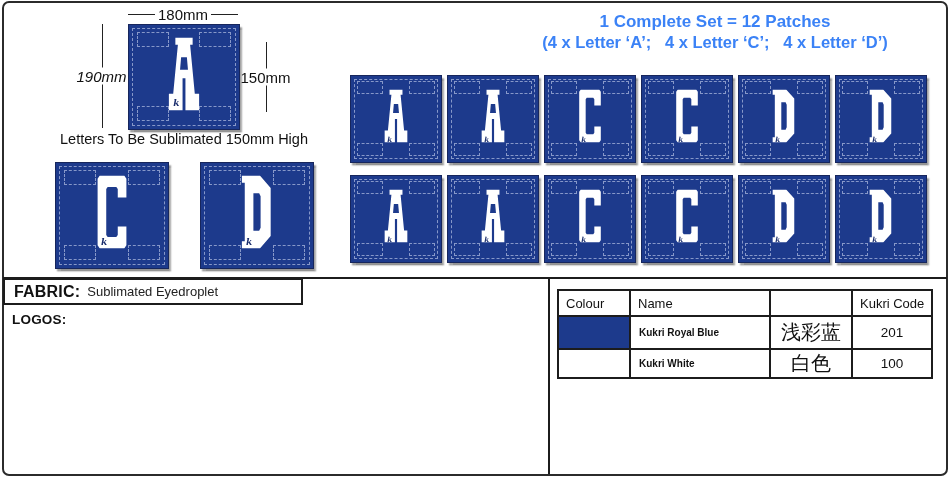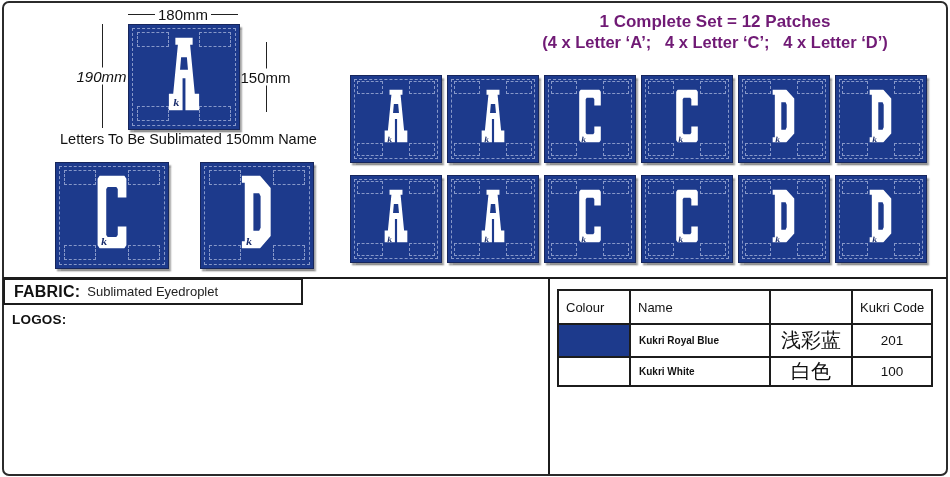--- a/index.html
+++ b/index.html
@@ -44,21 +44,21 @@
   .dim .vline { position:absolute; top:0; bottom:0; left:50%; border-left:1.5px solid #222; }
   .dim .lbl {
     position:absolute; left:50%; top:50%; transform:translate(-50%,-50%);
     background:#ffffff; padding:0 3px; font-size:15px; white-space:nowrap; color:#111;
   }
   .caption { position:absolute; left:60px; top:131px; font-size:14.5px; color:#111; }
 
   
   .set-note {
     position:absolute; left:505px; top:11px; width:420px; text-align:center;
-    color:#701a75; font-weight:bold; line-height:1.25;
+    color:#3b82f6; font-weight:bold; line-height:1.25;
   }
   .set-note .l1 { font-size:17px; }
   .set-note .l2 { font-size:16.5px; white-space:pre; }
 
   
   .fabric-box {
     position:absolute; left:3px; top:278px; width:300px; height:27px;
     border:2px solid #1c1c1c; background:#fff;
     display:flex; align-items:center; padding-left:9px; box-sizing:border-box;
   }
@@ -67,21 +67,21 @@
   .logos-label { position:absolute; left:12px; top:312px; font-weight:bold; font-size:13.5px; letter-spacing:.2px; }
 
   
   .colour-table {
     position:absolute; left:557px; top:289px; width:374px;
     border-collapse:collapse; table-layout:fixed; background:#fff;
   }
   .colour-table th, .colour-table td {
     border:2px solid #1c1c1c; vertical-align:middle; padding:0; box-sizing:border-box;
   }
-  .colour-table thead tr { height:34px;margin-left:28px; }
+  .colour-table thead tr { height:26px;margin-left:28px; }
   .colour-table tbody tr.r1 { height:33px; }
   .colour-table tbody tr.r2 { height:26px;padding-left:36px; }
   .colour-table th { font-weight:normal; font-size:13px; text-align:left; padding-left:7px; }
   .colour-table td.name { font-weight:bold; font-size:10px; padding-left:8px; }
   .colour-table td.cn { font-family:"DejaVu Serif","Liberation Serif",serif; font-size:20px; text-align:center; }
   .colour-table td.code { font-size:13.5px; text-align:center; }
   .col-swatch { width:72px; } .col-name { width:140px; } .col-cn { width:82px; } .col-code { width:80px; }
 </style>
 </head>
 <body>
@@ -109,21 +109,21 @@
     <div class="velcro tl"></div>
     <div class="velcro tr"></div>
     <div class="velcro bl"></div>
     <div class="velcro br"></div>
     <svg class="letter" viewBox="0 0 100 140" preserveAspectRatio="none">
         <path d="M26 0 H74 V14 H67 L80 108 H92 V140 H54 V78 H46 V140 H8 V108 H20 L33 14 H26 Z M42 38 H58 L61 62 H39 Z" fill="#ffffff" fill-rule="evenodd"></path>
       </svg>
     <span class="kmark">k</span>
   </div>
 
-  <div class="caption">Letters To Be Sublimated 150mm Name</div>
+  <div class="caption">Letters To Be Sublimated 150mm High</div>
 
   <div class="patch big" style="left:55px; top:162px; width:112px; height:105px;">
     <div class="stitch"></div>
     <div class="velcro tl"></div>
     <div class="velcro tr"></div>
     <div class="velcro bl"></div>
     <div class="velcro br"></div>
     <svg class="letter" viewBox="0 0 100 140" preserveAspectRatio="none">
         <path d="M16 0 H84 L90 6 V42 H66 V26 L62 22 H38 L34 26 V114 L38 118 H62 L66 114 V98 H90 V134 L84 140 H16 L10 134 V6 Z" fill="#ffffff" fill-rule="evenodd"></path>
       </svg>

